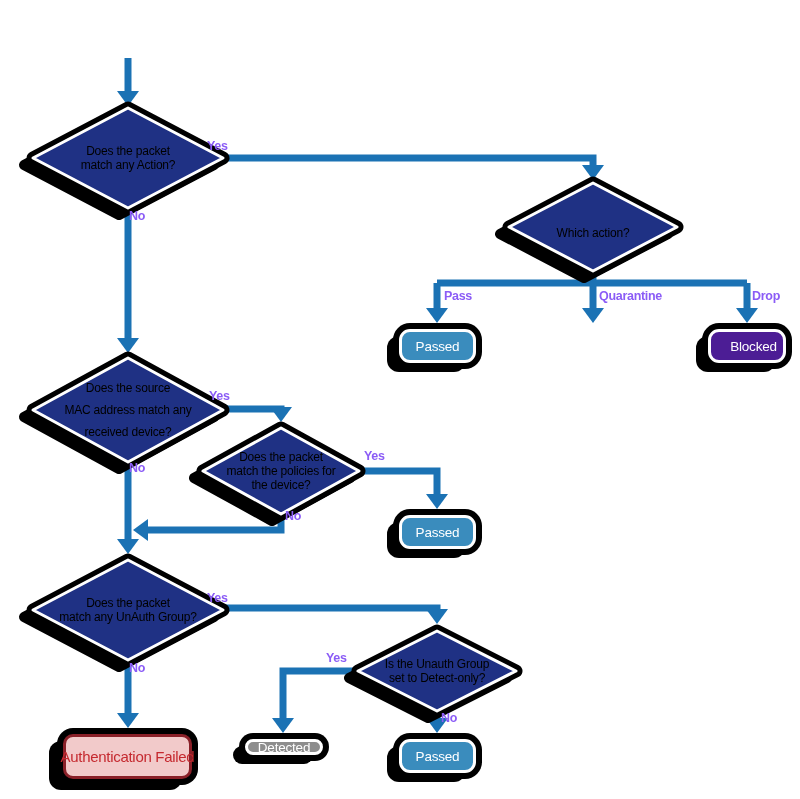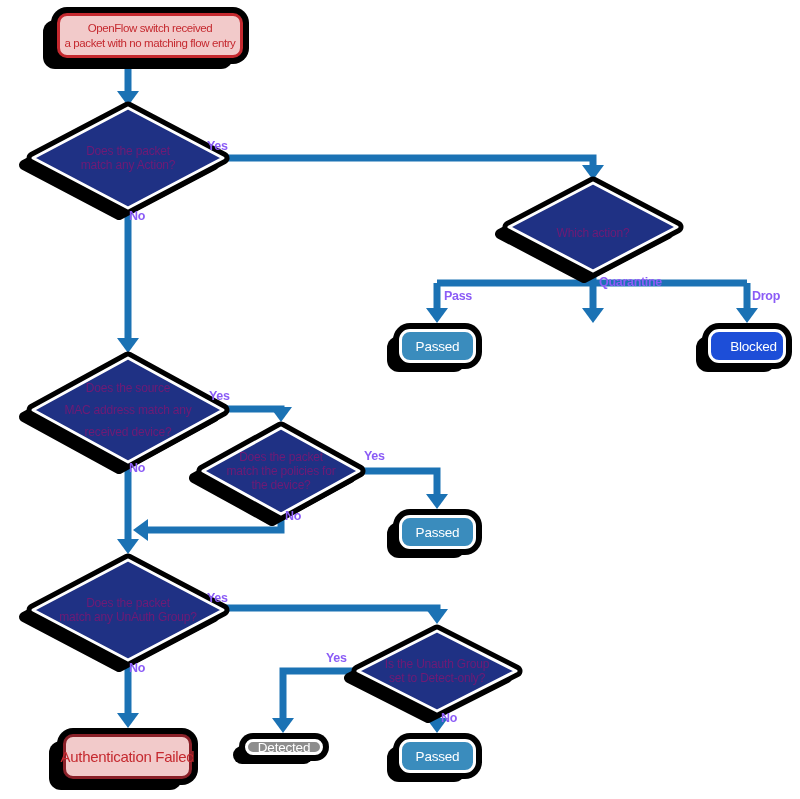--- a/index.html
+++ b/index.html
@@ -12,24 +12,24 @@
         text-align:center;z-index:3;white-space:nowrap;}
   .terminal{background:#f2caca;border-radius:10px;
             box-shadow:0 0 0 6px #000,-12px 9px 0 2px #000;}
   .terminal.start{border:3px solid #c5292f;color:#c5292f;font-size:11.5px;line-height:1.3;
                   letter-spacing:-0.4px;flex-direction:column;}
   .terminal.authfail{border:3px solid #8a2028;color:#c5292f;font-size:15px;letter-spacing:-0.3px;}
   .result{border:3px solid #ffffff;border-radius:11px;color:#ffffff;font-size:13.5px;
           letter-spacing:-0.2px;box-shadow:0 0 0 6px #000,-11px 8px 0 1px #000;}
   .fill-passed{background:#3a8cbd;}
   .fill-quarantined{background:#2f9e53;}
-  .fill-blocked{background:#1d4ed8;padding-left:13px;}
+  .fill-blocked{background:#4c1d95;padding-left:13px;}
   .fill-detected{background:#8d8d8d;}
   .dlabel{position:absolute;display:flex;flex-direction:column;align-items:center;justify-content:center;
-          color:#701a75;font-size:12px;line-height:1.18;letter-spacing:-0.2px;text-align:center;
+          color:#000000;font-size:12px;line-height:1.18;letter-spacing:-0.2px;text-align:center;
           z-index:4;white-space:nowrap;}
   .elabel{position:absolute;font-weight:bold;font-size:12.5px;color:#8b5cf6;letter-spacing:-0.3px;
           white-space:nowrap;z-index:5;}
 </style>
 </head>
 <body>
 
 <div class="stage">
 
   <svg class="layer lines-layer" width="800" height="799" viewBox="0 0 800 799">
@@ -120,24 +120,20 @@
   </div>
   <div class="dlabel" style="left:33px;top:560px;width:190px;height:100px;">
     <span>Does the packet</span>
     <span>match any UnAuth Group?</span>
   </div>
   <div class="dlabel" style="left:358px;top:631px;width:158px;height:80px;">
     <span>Is the Unauth Group</span>
     <span>set to Detect-only?</span>
   </div>
 
-  <div class="node terminal start" style="left:57px;top:13px;width:186px;height:45px;">
-    <span>OpenFlow switch received</span>
-    <span>a packet with no matching flow entry</span>
-  </div>
 
   <div class="node result fill-passed" style="left:399px;top:329px;width:77px;height:34px;">
     <span>Passed</span>
   </div>
   <div class="node result fill-blocked" style="left:708px;top:329px;width:78px;height:34px;">
     <span>Blocked</span>
   </div>
   <div class="node result fill-passed" style="left:399px;top:515px;width:77px;height:34px;">
     <span>Passed</span>
   </div>
@@ -147,21 +143,21 @@
   <div class="node result fill-detected" style="left:245px;top:739px;width:78px;height:16px;">
     <span>Detected</span>
   </div>
   <div class="node result fill-passed" style="left:399px;top:739px;width:77px;height:34px;">
     <span>Passed</span>
   </div>
 
   <div class="elabel" style="left:207px;top:139px;">Yes</div>
   <div class="elabel" style="left:129px;top:209px;">No</div>
   <div class="elabel" style="left:444px;top:289px;">Pass</div>
-  <div class="elabel" style="left:599px;top:275px;">Quarantine</div>
+  <div class="elabel" style="left:599px;top:289px;">Quarantine</div>
   <div class="elabel" style="left:752px;top:289px;">Drop</div>
   <div class="elabel" style="left:209px;top:389px;">Yes</div>
   <div class="elabel" style="left:129px;top:461px;">No</div>
   <div class="elabel" style="left:364px;top:449px;">Yes</div>
   <div class="elabel" style="left:285px;top:509px;">No</div>
   <div class="elabel" style="left:207px;top:591px;">Yes</div>
   <div class="elabel" style="left:129px;top:661px;">No</div>
   <div class="elabel" style="left:326px;top:651px;">Yes</div>
   <div class="elabel" style="left:441px;top:711px;">No</div>
 

